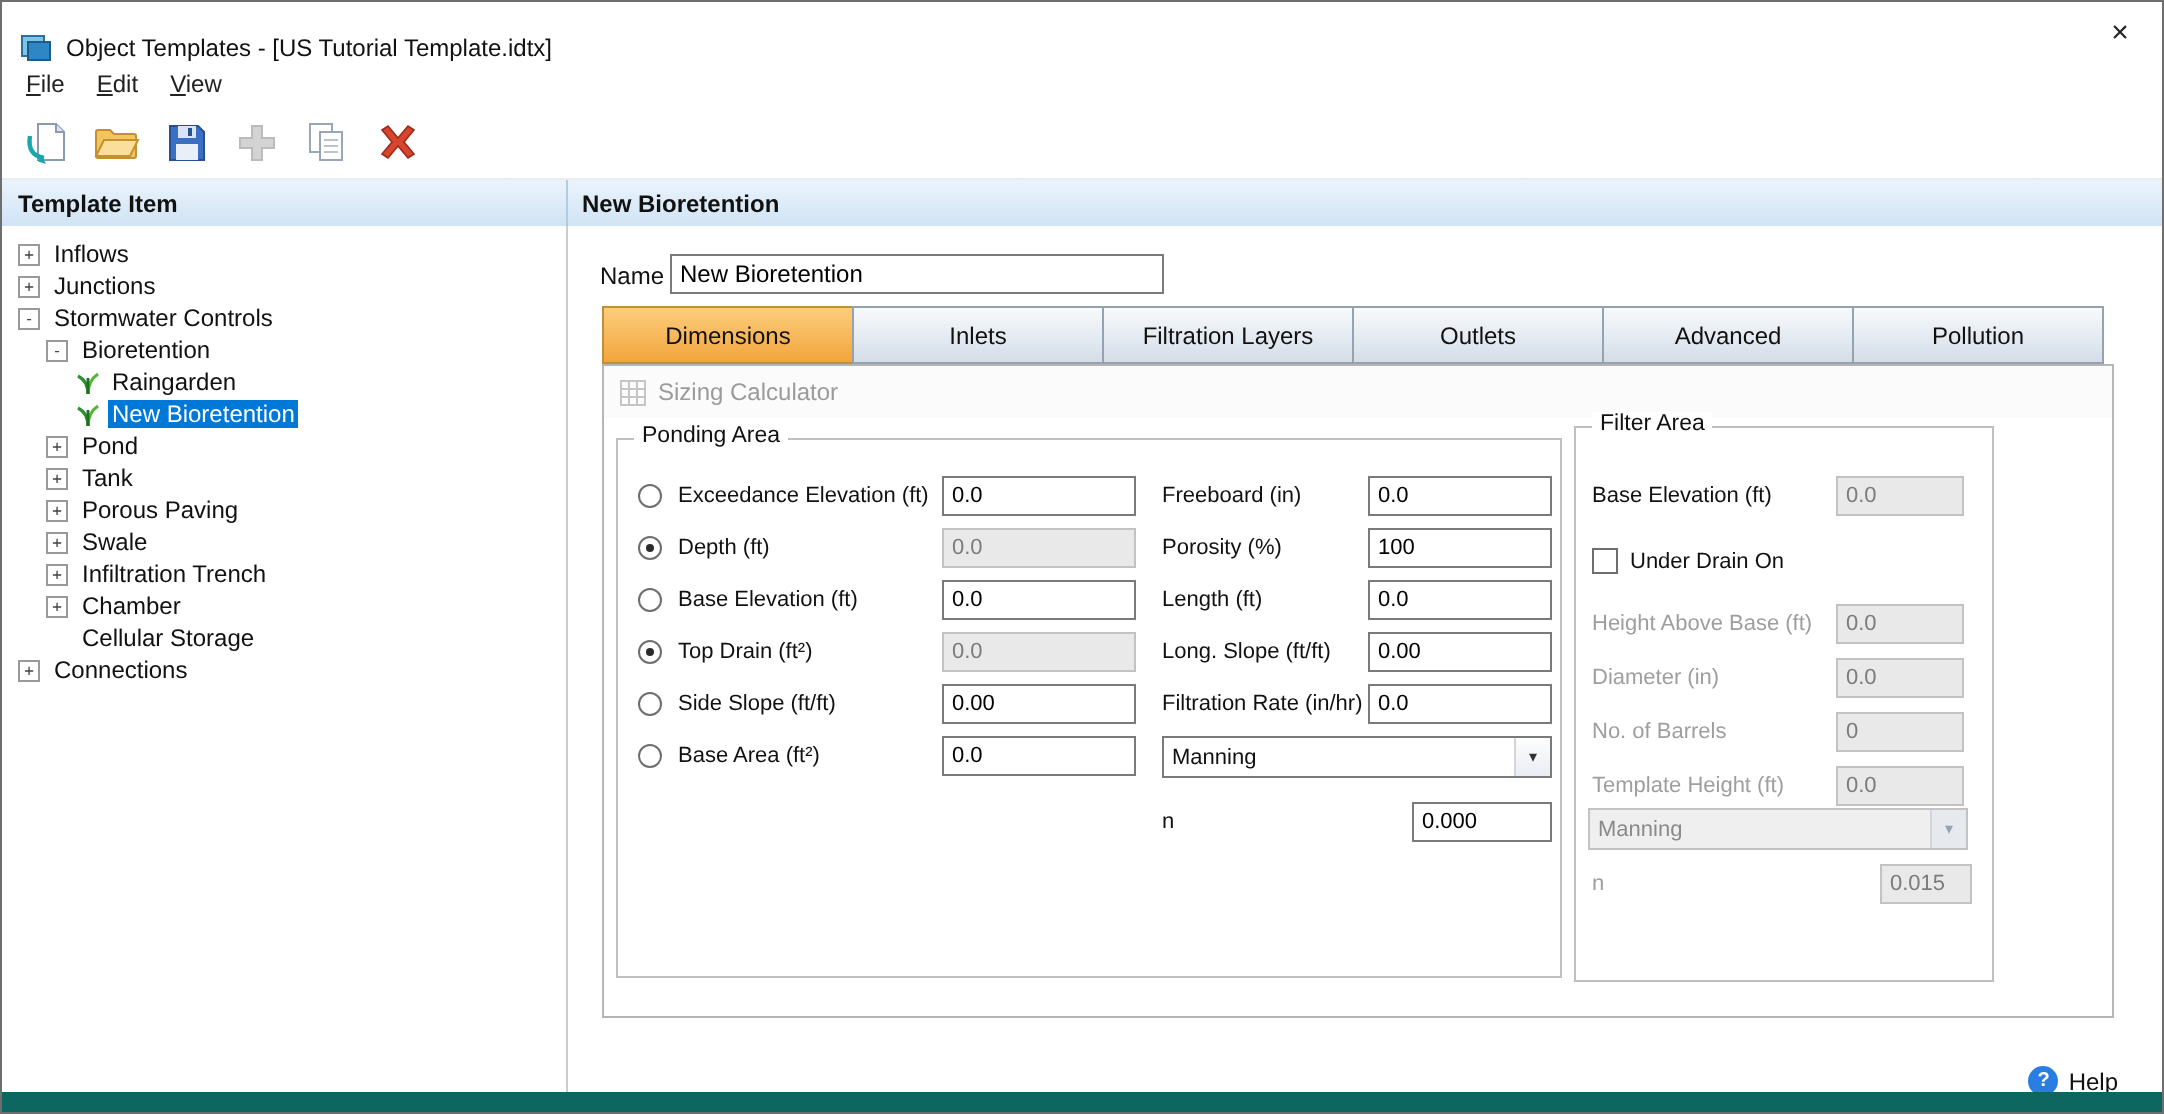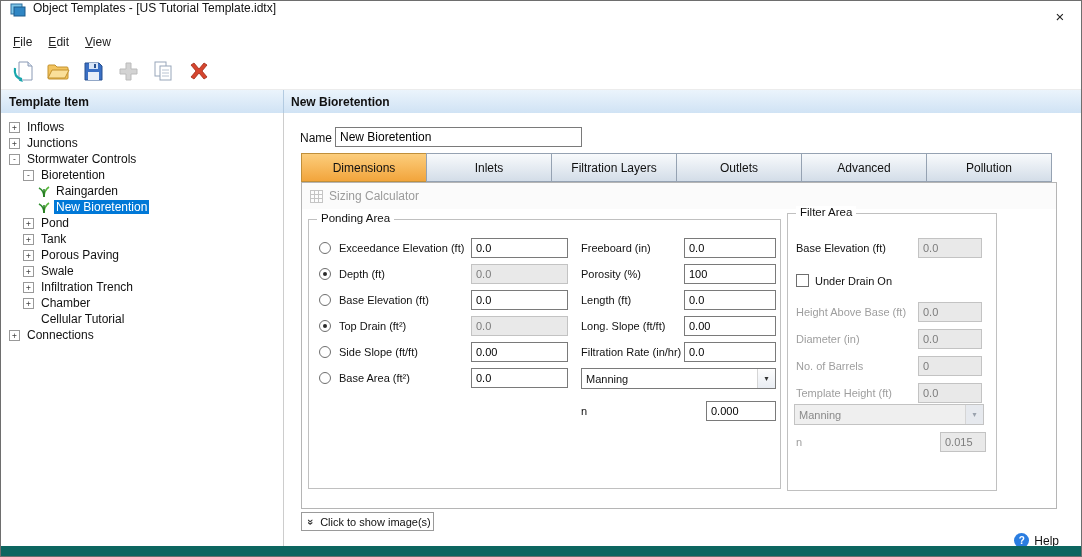--- a/index.html
+++ b/index.html
@@ -1,20 +1,20 @@
 <!DOCTYPE html>
 <html><head>
 <meta charset="utf-8">
 <style>
   html,body{margin:0;padding:0;background:#e9e9e9}
   .window{position:relative;width:1082px;height:557px;background:#fff;border:1px solid #6e6e6e;
     box-sizing:border-box;font-family:"Liberation Sans",sans-serif;font-size:12px;color:#111;overflow:hidden}
 
   
-  .titlebar{height:30px;display:flex;align-items:flex-start;padding:0 4px 0 9px}
+  .titlebar{height:30px;display:flex;align-items:flex-end;padding:0 4px 0 9px}
   .app-icon{width:16px;height:16px;flex:none}
   .title-text{margin-left:7px;white-space:nowrap}
   .close-btn{margin-left:auto;width:34px;height:100%;display:flex;align-items:center;justify-content:center;
     font-size:15px;color:#222;cursor:default}
 
   
   .menubar{height:21px;display:flex;align-items:center;padding-left:4px}
   .menu-item{padding:2px 8px;color:#222;cursor:default}
 
   
@@ -211,21 +211,21 @@
       <div class="trow l1">
         <span class="exp">+</span>
         <span class="tlabel">Infiltration Trench</span>
       </div>
       <div class="trow l1">
         <span class="exp">+</span>
         <span class="tlabel">Chamber</span>
       </div>
       <div class="trow l1">
         <span class="spacer"></span>
-        <span class="tlabel">Cellular Tutorial</span>
+        <span class="tlabel">Cellular Storage</span>
       </div>
       <div class="trow l0">
         <span class="exp">+</span>
         <span class="tlabel">Connections</span>
       </div>
     </div>
 
     <div class="right-panel">
 
       <span class="flabel name-label" style="font-size:12px">Name</span>
@@ -327,24 +327,20 @@
           <div class="combo dis" style="left:6px;top:190px;width:190px">
             <span class="ctext">Manning</span>
             <span class="carrow">▾</span>
           </div>
 
           <span class="flabel dis" style="left:8px;top:222px">n</span>
           <input class="tinput" style="left: 152px; top: 218px; width: 46px;" disabled="" value="0.015">
         </div>
       </div>
 
-      <div class="show-img">
-        <span class="dbl-chev">»</span>
-        <span>Click to show image(s)</span>
-      </div>
 
       <div class="help">
         <span class="help-icon">?</span>
         <span>Help</span>
       </div>
     </div>
   </div>
 
   <div class="statusbar"></div>
 </div>

